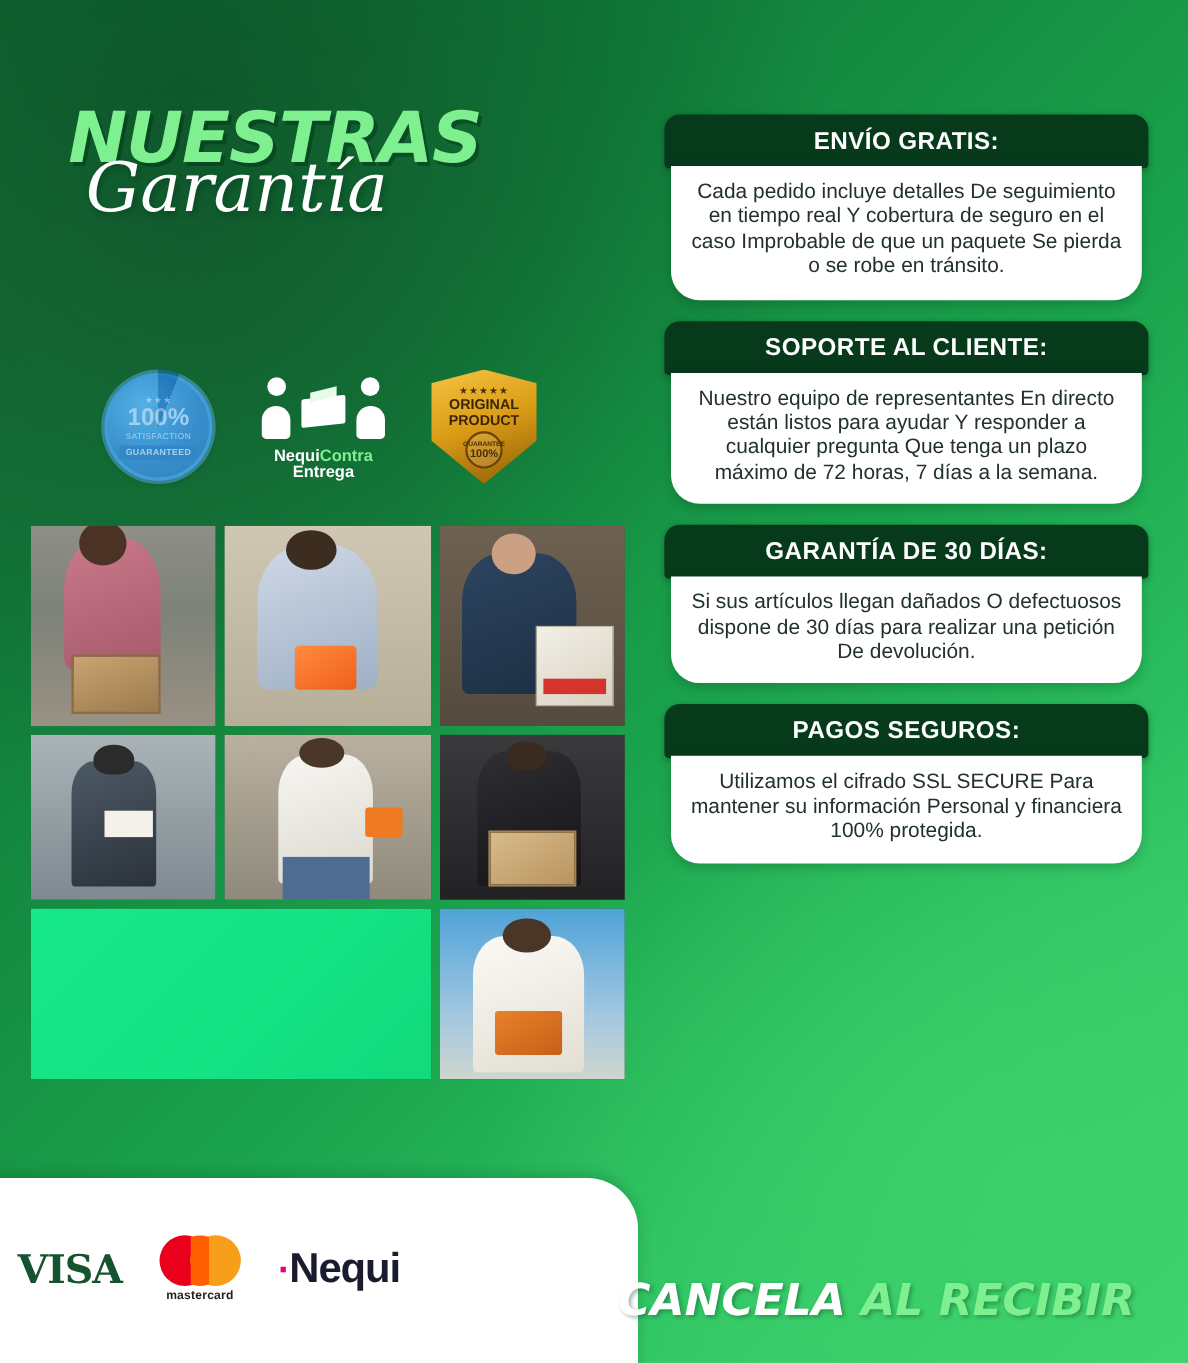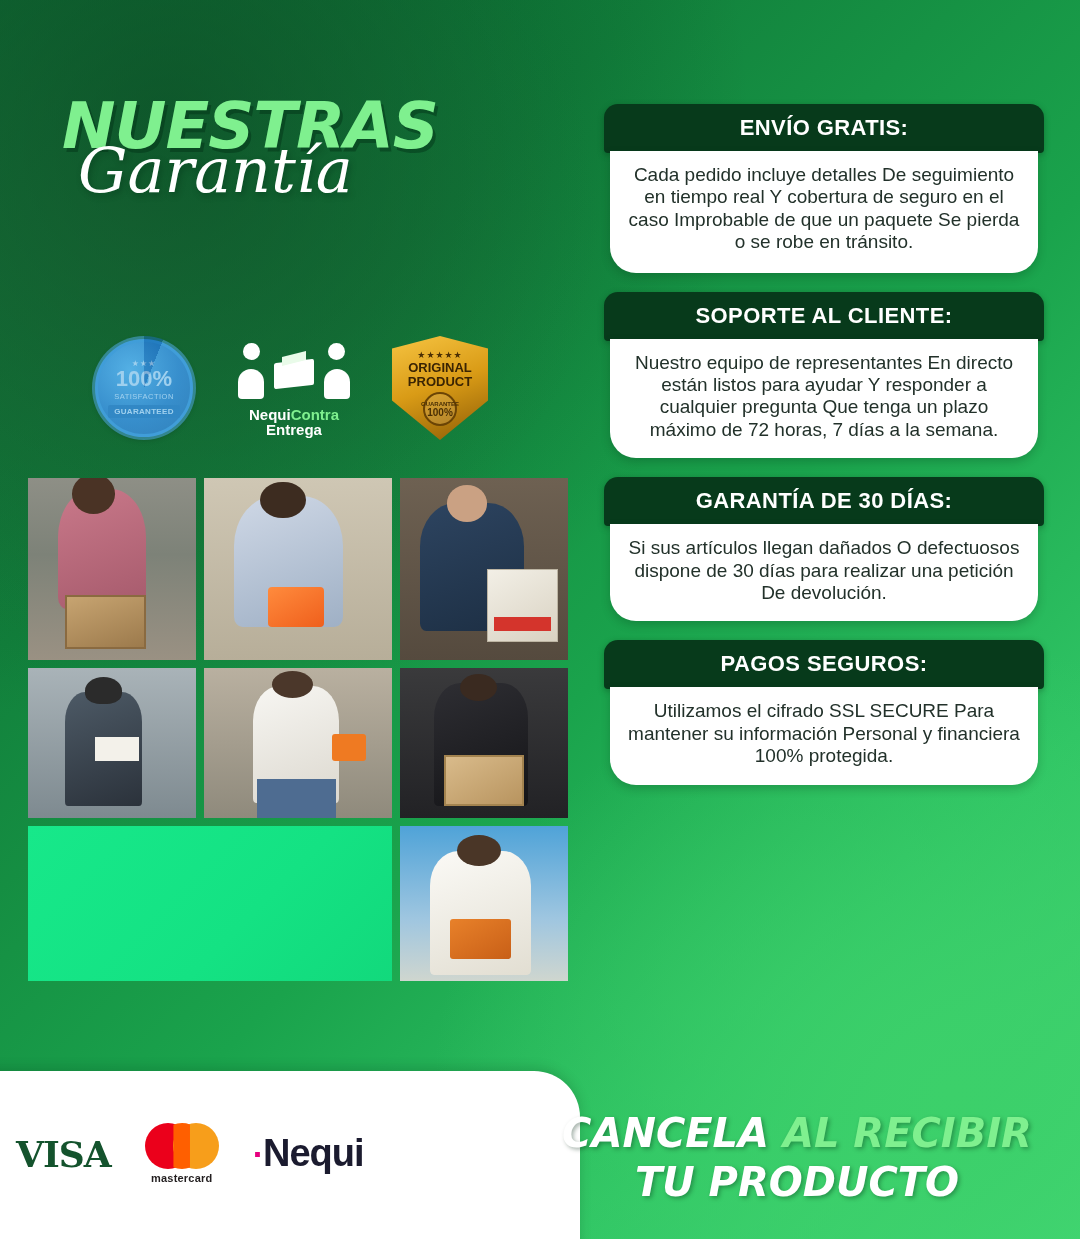--- a/index.html
+++ b/index.html
@@ -476,16 +476,15 @@
         </div>
         <div class="nequi">
           <i>·</i><span>Nequi</span>
         </div>
       </div>
     </div>
 
     <div class="cta">
       <span>CANCELA</span>
       <span class="hl">AL RECIBIR</span><br>
-      <span>TU PRODUCTO</span>
     </div>
   </div>
 </div>
 
 </body></html>

